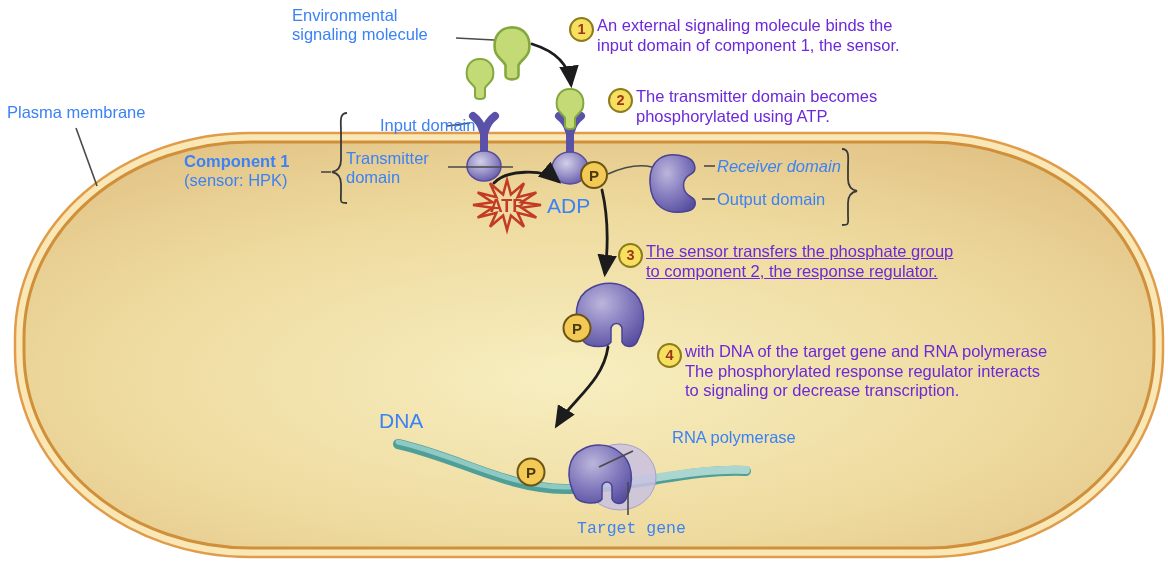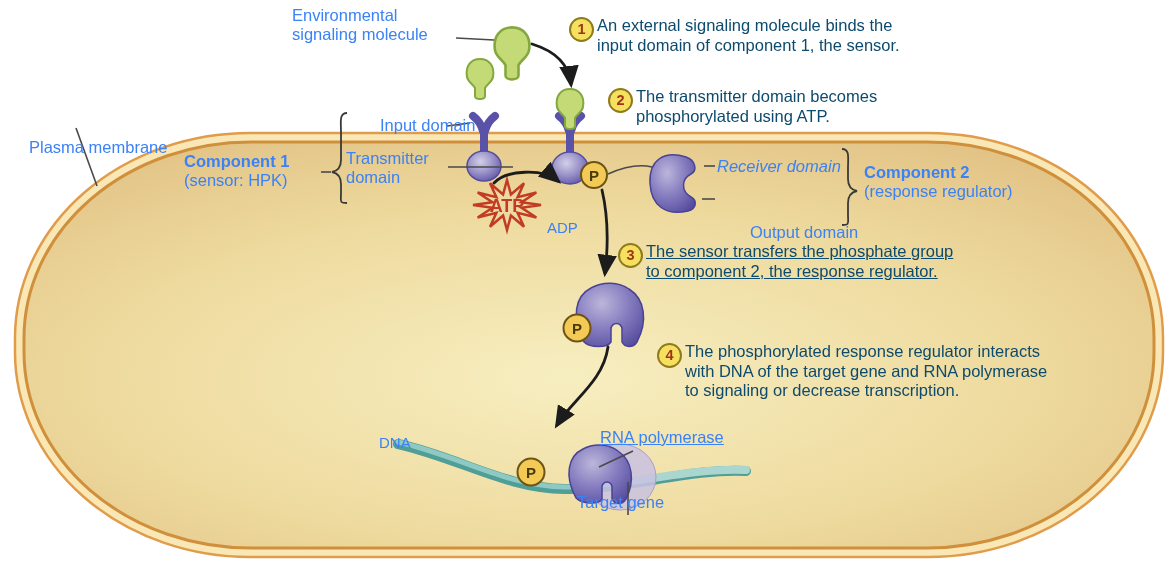--- a/index.html
+++ b/index.html
@@ -3,27 +3,27 @@
 <meta charset="utf-8">
 <style>
   html,body{margin:0;padding:0;background:#ffffff;}
   #stage{
     position:relative;width:1168px;height:564px;background:#ffffff;
     font-family:"Liberation Sans", sans-serif;color:#3b3b3b;overflow:hidden;
   }
   svg{position:absolute;left:0;top:0;}
   .lbl{position:absolute;font-size:16.5px;line-height:19px;color:#3b82f6;white-space:nowrap;}
   .b{font-weight:bold;}
-  .big{font-size:15px;margin-top:22px;}
+  .big{font-size:21px;}
   .step-badge{
     position:absolute;width:21px;height:21px;border-radius:50%;
     background:#f6e060;border:2px solid #8f7a1c;color:#a03418;
     font-weight:bold;font-size:14.5px;line-height:21px;text-align:center;
   }
-  .step-text{position:absolute;font-size:16.5px;line-height:19.5px;color:#0c4a6e;white-space:nowrap;}
+  .step-text{position:absolute;font-size:16.5px;line-height:19.5px;color:#6d28d9;white-space:nowrap;}
 </style>
 </head>
 <body>
 
 <div id="stage">
 
   <svg width="1168" height="564" viewBox="0 0 1168 564">
     <defs>
       <radialGradient id="cellGrad" cx="48%" cy="58%" r="75%">
         <stop offset="0%" stop-color="#f7eec0"></stop>
@@ -126,47 +126,43 @@
       <circle cx="531" cy="472" r="13.5" fill="#f2ca55" stroke="#6d5414" stroke-width="2"></circle>
       <text x="531" y="478" text-anchor="middle" font-size="15" font-weight="bold" fill="#4a3a0e">P</text>
     </g>
   </svg>
 
   <div class="lbl" style="left:292px;top:6px;">
     <div>Environmental</div>
     <div>signaling molecule</div>
   </div>
 
-  <div class="lbl" style="left:29px;top:103px;margin-top:35px;">Plasma membrane</div>
+  <div class="lbl" style="left:7px;top:103px;">Plasma membrane</div>
 
   <div class="lbl" style="left:184px;top:152px;">
     <div class="b">Component 1</div>
     <div>(sensor: HPK)</div>
   </div>
 
   <div class="lbl" style="left:346px;top:116px;margin-left:34px;">Input domain</div>
 
   <div class="lbl" style="left:346px;top:149px;">
     <div>Transmitter</div>
     <div>domain</div>
   </div>
 
   <div class="lbl" style="left:717px;top:157px;font-style:italic;">Receiver domain</div>
-  <div class="lbl" style="left:750px;top:190px;margin-top:33px;">Output domain</div>
+  <div class="lbl" style="left:717px;top:190px;">Output domain</div>
 
-  <div class="lbl" style="left:864px;top:163px;">
-    <div class="b">Component 2</div>
-    <div>(response regulator)</div>
-  </div>
 
   <div class="lbl big" style="left:547px;top:196px;">ADP</div>
 
   <div class="lbl big" style="left:379px;top:411px;">DNA</div>
-  <div class="lbl" style="left:600px;top:428px;text-decoration:underline;">RNA polymerase</div>
-  <div class="lbl" style="left:577px;top:493px;">Target gene</div>
+  <div class="lbl" style="left:672px;top:428px;">RNA polymerase</div>
+  <div class="lbl" style="left:577px;top:519px;font-family:Liberation Mono, monospace;">Target gene</div>
 
   <div class="step-badge" style="left:569px;top:17px;">1</div>
   <div class="step-text" style="left:597px;top:16px;">
     <div>An external signaling molecule binds the</div>
     <div>input domain of component 1, the sensor.</div>
   </div>
 
   <div class="step-badge" style="left:608px;top:88px;">2</div>
   <div class="step-text" style="left:636px;top:87px;">
     <div>The transmitter domain becomes</div>
@@ -174,18 +170,18 @@
   </div>
 
   <div class="step-badge" style="left:618px;top:243px;">3</div>
   <div class="step-text" style="left:646px;top:242px;text-decoration:underline;">
     <div>The sensor transfers the phosphate group</div>
     <div>to component 2, the response regulator.</div>
   </div>
 
   <div class="step-badge" style="left:657px;top:343px;">4</div>
   <div class="step-text" style="left:685px;top:342px;">
+    <div>with DNA of the target gene and RNA polymerase</div>
     <div>The phosphorylated response regulator interacts</div>
-    <div>with DNA of the target gene and RNA polymerase</div>
     <div>to signaling or decrease transcription.</div>
   </div>
 
 </div>
 
 </body></html>

